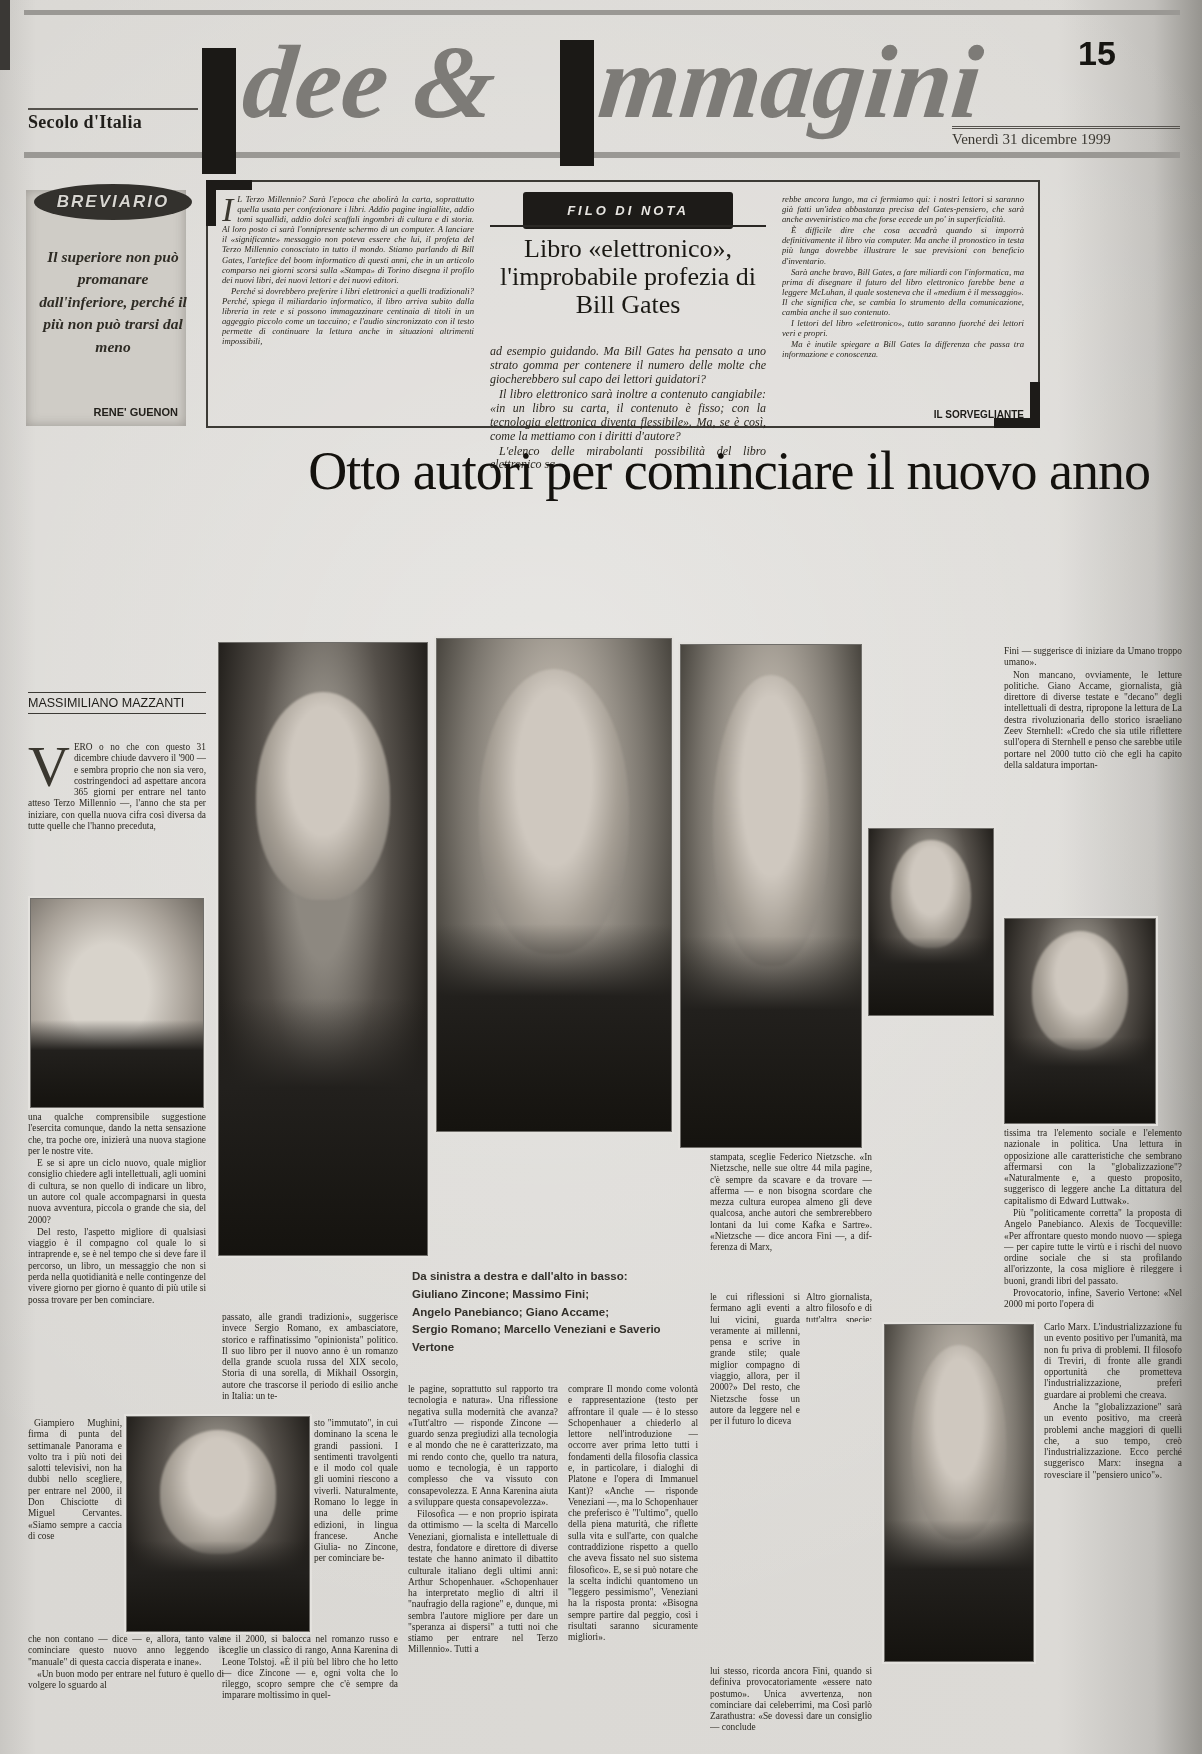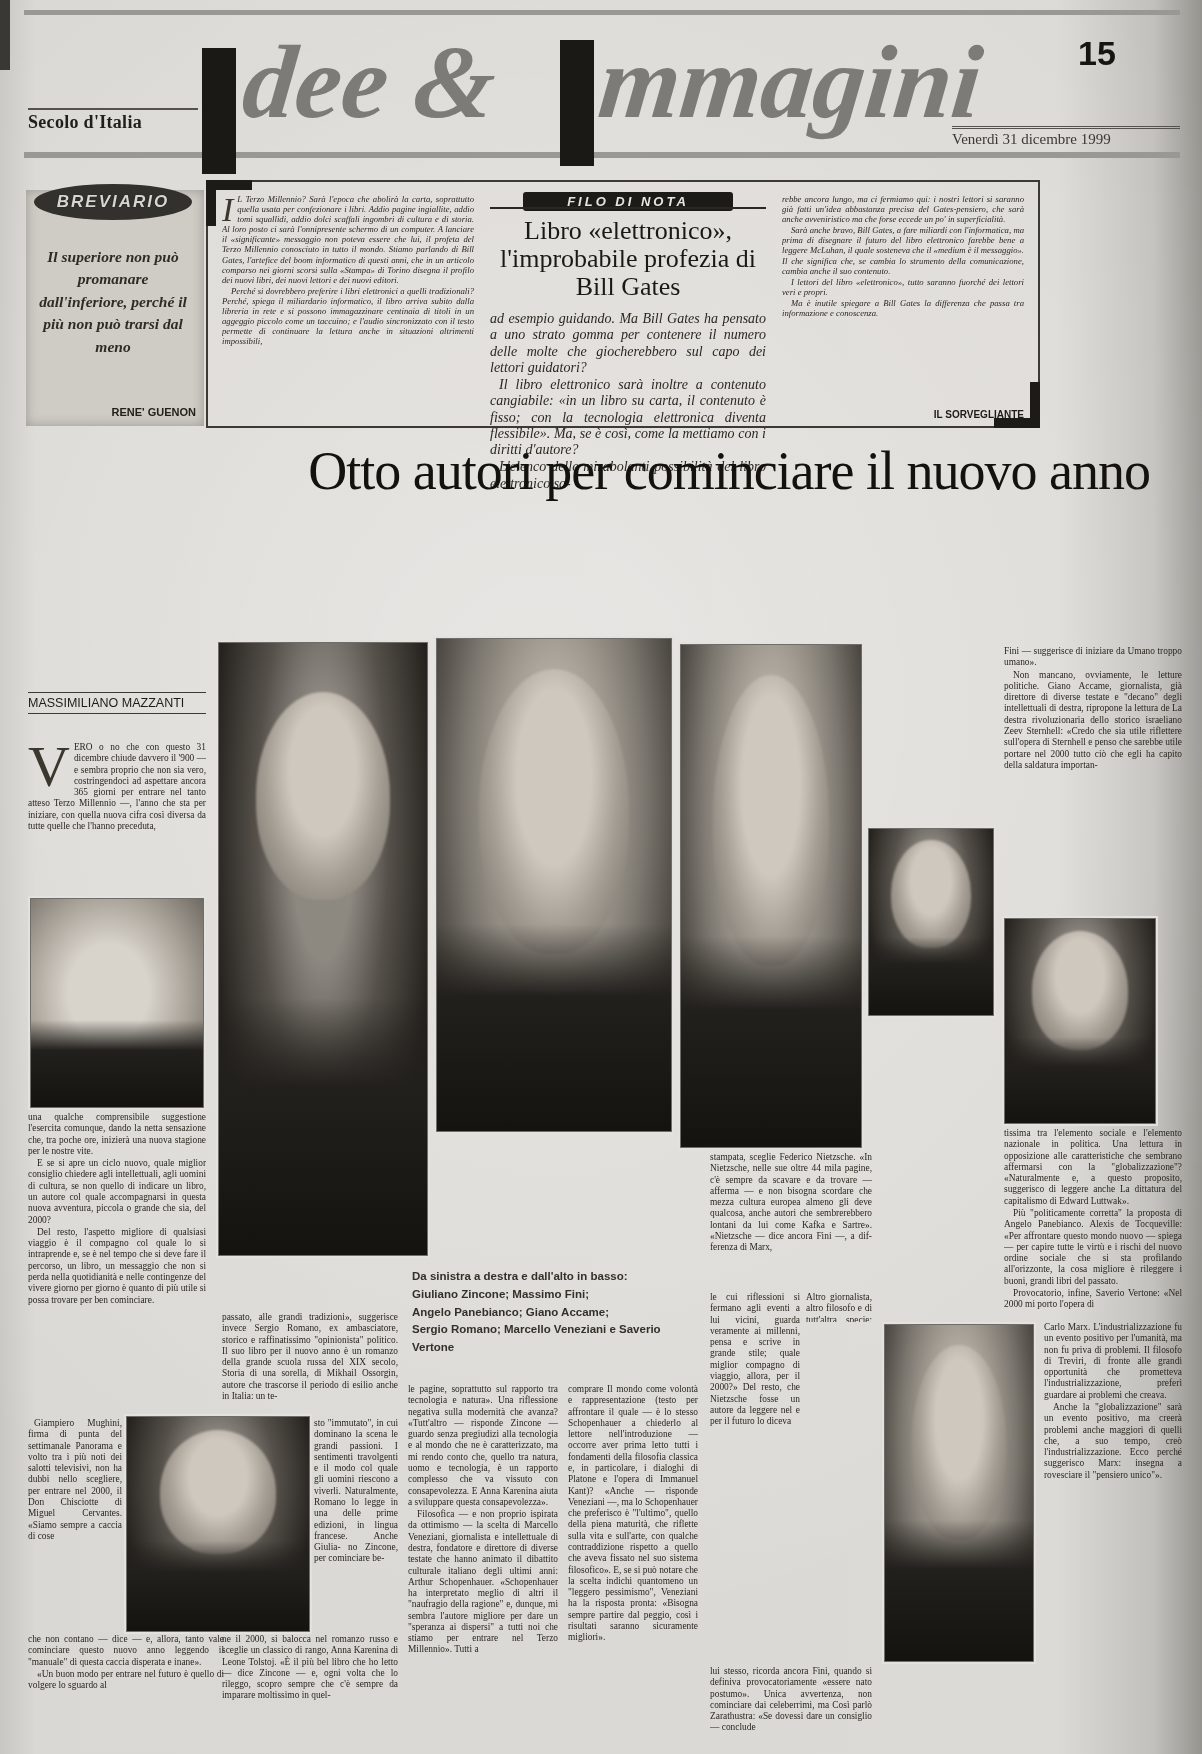--- a/index.html
+++ b/index.html
@@ -23,21 +23,21 @@
   .photo .body-sh{position:absolute;left:0;bottom:0;width:100%;height:42%;
     background:linear-gradient(180deg, rgba(20,18,16,0) 0, #22201d 35%, #15130f 100%);}
   .dark{background:radial-gradient(ellipse at 50% 30%, #8d8880 0 22%, #55504a 45%, #26231f 75%, #121110 100%);}
   .mid{background:radial-gradient(ellipse at 50% 32%, #b3aca2 0 25%, #7b766e 55%, #3a3731 85%, #1b1917 100%);}
   .lite{background:radial-gradient(ellipse at 45% 45%, #d8d3cb 0 30%, #a9a299 60%, #5f5a53 100%);}
   .badge{position:absolute;background:#33312d;border-radius:50%;display:flex;align-items:center;justify-content:center;}
   .badge span{color:#d8d6d1;font-family:"Liberation Sans",sans-serif;font-weight:bold;font-style:italic;
     letter-spacing:2px;font-size:17px;text-shadow:0 0 1px #000;}
   .kickerbar{background:#1d1b18;color:#e8e6e2;font-family:"Liberation Sans",sans-serif;
     font-weight:bold;font-style:italic;letter-spacing:3px;font-size:13px;text-align:center;
-    border-radius:3px;padding:2px 0;}
+    border-radius:3px;padding:11px 0;}
   .capline{font-family:"Liberation Sans",sans-serif;font-weight:bold;font-size:11.5px;line-height:1.55;color:#33302a;}
   .ibar{display:inline-block;background:#1b1916;vertical-align:bottom;}
 </style>
 </head>
 <body>
 
 <div id="page">
 
   <div class="rule" style="left:24px;top:10px;width:1156px;height:5px;"></div>
   <div class="rule" style="left:0;top:0;width:10px;height:70px;background:#3a3835;"></div>
@@ -48,21 +48,21 @@
 
   <span class="ibar abs" style="left:202px;top:48px;width:34px;height:126px;"></span>
   <div class="abs" style="left:244px;top:30px;font-size:104px;line-height:1;font-style:italic;font-weight:bold;color:#7d7b77;transform:skewX(-6deg);">dee &amp;</div>
   <span class="ibar abs" style="left:560px;top:40px;width:34px;height:126px;"></span>
   <div class="abs" style="left:600px;top:30px;font-size:104px;line-height:1;font-style:italic;font-weight:bold;color:#7d7b77;transform:skewX(-6deg);">mmagini</div>
 
   <div class="abs" style="left:1078px;top:34px;font-family:'Liberation Sans',sans-serif;font-weight:bold;font-size:34px;color:#161511;">15</div>
   <div class="abs" style="left:952px;top:126px;width:228px;border-top:3px double #55524d;"></div>
   <div class="abs" style="left:952px;top:131px;width:228px;font-size:15px;color:#3b3831;font-family:Liberation Serif, serif;">Venerdì 31 dicembre 1999</div>
 
-  <div class="abs" style="left:26px;top:190px;width:178px;height:236px;background:#cfccc6;box-shadow:inset 0 0 12px rgba(60,58,52,.35);">
+  <div class="abs" style="left:26px;top:190px;width:160px;height:236px;background:#cfccc6;box-shadow:inset 0 0 12px rgba(60,58,52,.35);">
     <div class="badge" style="left:8px;top:-6px;width:158px;height:36px;">
       <span>BREVIARIO</span>
     </div>
     <div class="ital" style="position:absolute;left:8px;top:56px;width:158px;font-weight:bold;font-size:15.5px;line-height:1.45;text-align:center;color:#2f2c25;">Il superiore non può promanare dall'inferiore, perché il più non può trarsi dal meno</div>
     <div style="position:absolute;right:8px;bottom:8px;font-family:'Liberation Sans',sans-serif;font-weight:bold;font-size:11px;color:#23211c;">RENE' GUENON</div>
   </div>
 
   <div class="abs" style="left:206px;top:180px;width:830px;height:244px;border:2px solid #3c3a35;background:rgba(226,224,220,.35);">
     <div class="abs" style="left:-2px;top:-2px;width:46px;height:10px;background:#1d1b18;"></div>
     <div class="abs" style="left:-2px;top:-2px;width:10px;height:46px;background:#1d1b18;"></div>
@@ -72,29 +72,30 @@
     <div class="col ital" style="left:14px;top:12px;width:252px;height:220px;font-size:8.7px;line-height:1.16;">
       <span class="dropcap" style="font-size:34px;">I</span>
       <p class="noind">L Terzo Millennio? Sarà l'epoca che abolirà la carta, soprattutto quella usata per confezionare i libri. Addio pagine ingiallite, addio tomi squallidi, addio dolci scaffali ingombri di cultura e di storia. Al loro posto ci sarà l'onnipresente schermo di un computer. A lanciare il «significante» messaggio non poteva essere che lui, il profeta del Terzo Millennio conosciuto in tutto il mondo. Stiamo parlando di Bill Gates, l'artefice del boom informatico di questi anni, che in un articolo comparso nei giorni scorsi sulla «Stampa» di Torino disegna il profilo dei nuovi libri, dei nuovi lettori e dei nuovi editori.</p>
       <p>Perché si dovrebbero preferire i libri elettronici a quelli tradizionali? Perché, spiega il miliardario informatico, il libro arriva subito dalla libreria in rete e si possono immagazzinare centinaia di titoli in un aggeggio piccolo come un taccuino; e l'audio sincronizzato con il testo permette di continuare la lettura anche in situazioni altrimenti impossibili,</p>
     </div>
 
     <div class="abs" style="left:282px;top:10px;width:276px;height:224px;">
       <div class="kickerbar" style="width:210px;margin:0 auto;">FILO DI NOTA</div>
       <div style="border-bottom:2px solid #2a2824;width:100%;margin-top:-4px;"></div>
       <div style="font-size:26px;line-height:1.08;text-align:center;margin-top:8px;color:#1b1914;">Libro «elettronico», l'improbabile profezia di Bill Gates</div>
-      <div class="col ital" style="position:static;margin-top:10px;width:276px;font-size:14px;line-height:1.16;font-style:italic;">
+      <div class="col ital" style="position:static;margin-top:26px;width:276px;font-size:12px;line-height:1.16;font-style:italic;">
         <p class="noind">ad esempio guidando. Ma Bill Gates ha pensato a uno strato gomma per contenere il numero delle molte che giocherebbero sul capo dei lettori guidatori?</p>
         <p>Il libro elettronico sarà inoltre a contenuto cangiabile: «in un libro su carta, il contenuto è fisso; con la tecnologia elettronica diventa flessibile». Ma, se è così, come la mettiamo con i diritti d'autore?</p>
         <p>L'elenco delle mirabolanti possibilità del libro elettronico sa-</p>
       </div>
     </div>
 
     <div class="col ital" style="left:574px;top:12px;width:242px;height:200px;font-size:8.7px;line-height:1.16;">
       <p class="noind">rebbe ancora lungo, ma ci fermiamo qui: i nostri lettori si saranno già fatti un'idea abbastanza precisa del Gates-pensiero, che sarà anche avveniristico ma che forse eccede un po' in superficialità.</p>
+      <p>È difficile dire che cosa accadrà quando si imporrà definitivamente il libro via computer. Ma anche il pronostico in testa più lunga dovrebbe illustrare le sue previsioni con beneficio d'inventario.</p>
       <p>Sarà anche bravo, Bill Gates, a fare miliardi con l'informatica, ma prima di disegnare il futuro del libro elettronico farebbe bene a leggere McLuhan, il quale sosteneva che il «medium è il messaggio». Il che significa che, se cambia lo strumento della comunicazione, cambia anche il suo contenuto.</p>
       <p>I lettori del libro «elettronico», tutto saranno fuorché dei lettori veri e propri.</p>
       <p>Ma è inutile spiegare a Bill Gates la differenza che passa tra informazione e conoscenza.</p>
     </div>
     <div class="abs" style="right:14px;bottom:6px;font-family:'Liberation Sans',sans-serif;font-weight:bold;font-size:10px;color:#1d1b17;">IL SORVEGLIANTE</div>
   </div>
 
   <div class="abs" style="left:50px;top:444px;width:1100px;font-size:54px;line-height:1;text-align:right;color:#14120e;letter-spacing:-1px;">Otto autori per cominciare il nuovo anno</div>
 
   <div class="abs" style="left:28px;top:692px;width:178px;border-top:1.5px solid #3c3a35;border-bottom:1.5px solid #3c3a35;padding:3px 0;text-align:left;

